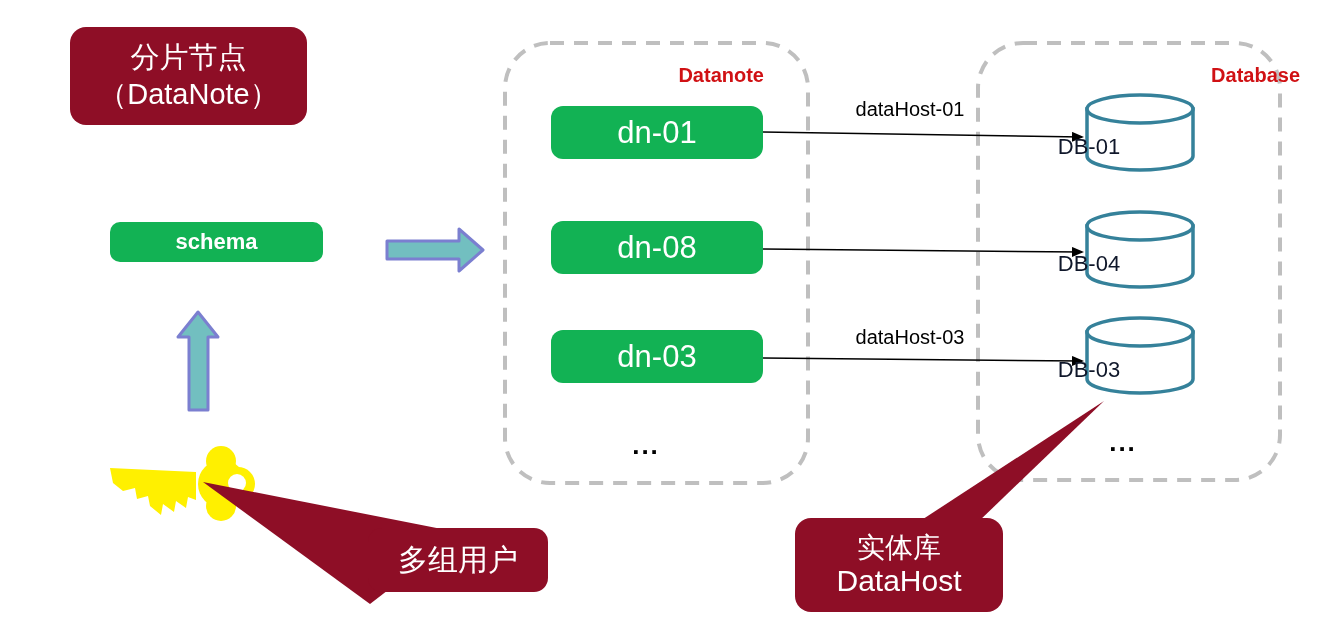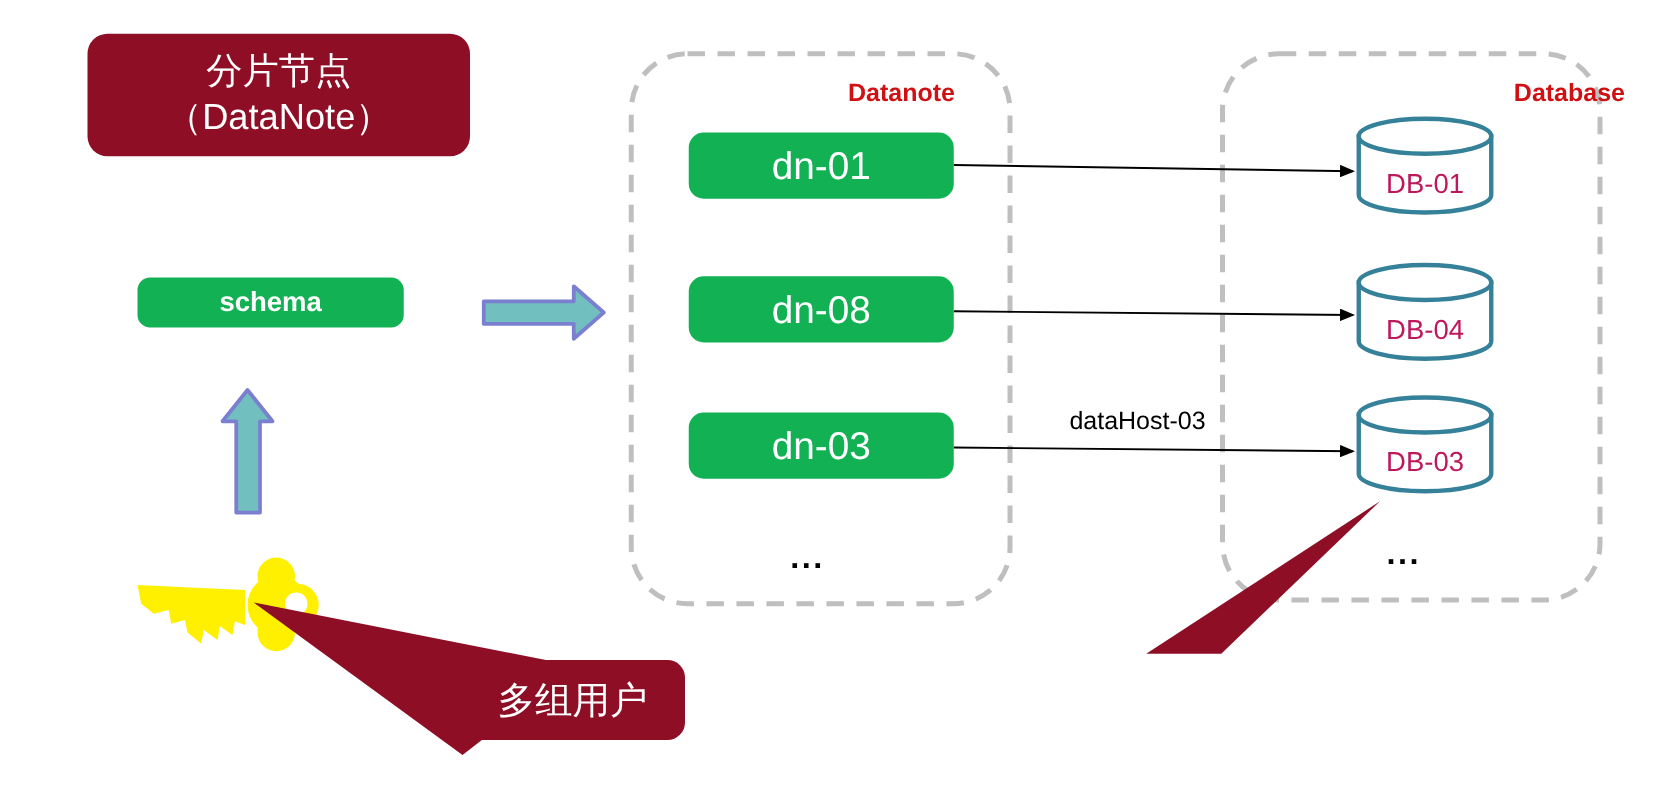--- a/index.html
+++ b/index.html
@@ -5,35 +5,35 @@
   html,body{margin:0;padding:0;background:#fff;}
   .canvas{position:relative;width:1322px;height:631px;background:#fff;
           font-family:"Liberation Sans",sans-serif;overflow:hidden;}
   svg.layer{position:absolute;left:0;top:0;width:1322px;height:631px;}
 
   .box{position:absolute;color:#fff;display:flex;align-items:center;
        justify-content:center;text-align:center;}
   .red-box{background:var(--dark_red,#8E0E26);}
   .green-box{background:var(--green,#12B254);}
 
-  .title-box{left:70px;top:27px;width:306px;height:98px;border-radius:16px;
+  .title-box{left:70px;top:27px;width:237px;height:98px;border-radius:16px;
              font-size:29px;line-height:1.28;flex-direction:column;}
   .schema-box{left:110px;top:222px;width:213px;height:40px;border-radius:10px;font-size:22px;font-weight:bold;}
   .dn{left:551px;width:212px;height:53px;border-radius:12px;font-size:31px;}
   .dn1{top:106px}.dn2{top:221px}.dn3{top:330px}
 
   .group-label{position:absolute;width:160px;text-align:right;font-size:20px;
                font-weight:bold;color:var(--label_red,#D01114);}
   .datanote-label{left:604px;top:64px;}
   .database-label{left:1140px;top:64px;}
 
   .conn-label{position:absolute;width:220px;text-align:center;font-size:20px;color:#000;}
   .cl1{left:800px;top:98px}.cl2{left:800px;top:199px}.cl3{left:800px;top:326px}
 
-  .db-label{position:absolute;left:1087px;width:106px;text-align:center;font-size:22px;color:#be185d;}
+  .db-label{position:absolute;left:1036px;width:106px;text-align:center;font-size:22px;color:#0f172a;}
   .dbl1{top:134px}.dbl2{top:251px}.dbl3{top:357px}
 
   .ellipsis{position:absolute;width:90px;text-align:center;font-size:26px;
             font-weight:bold;color:#000;letter-spacing:2px;}
   .el1{left:601px;top:430px}.el2{left:1078px;top:427px}
 
   .users-box{left:368px;top:528px;width:180px;height:64px;border-radius:14px;
              font-size:30px;font-family:"DejaVu Serif",serif;}
   .dh-box{left:795px;top:518px;width:208px;height:94px;border-radius:16px;
           flex-direction:column;line-height:1.15;}
@@ -115,27 +115,32 @@
   <div class="box green-box dn dn1">
     <span>dn-01</span>
   </div>
   <div class="box green-box dn dn2">
     <span>dn-08</span>
   </div>
   <div class="box green-box dn dn3">
     <span>dn-03</span>
   </div>
 
+  <div class="conn-label cl1">dataHost-01</div>
   <div class="conn-label cl3">dataHost-03</div>
 
   <div class="db-label dbl1">DB-01</div>
   <div class="db-label dbl2">DB-04</div>
   <div class="db-label dbl3">DB-03</div>
 
   <div class="ellipsis el1">...</div>
   <div class="ellipsis el2">...</div>
 
   <div class="box red-box users-box">
     <span>多组用户</span>
   </div>
 
+  <div class="box red-box dh-box">
+    <div class="dh-line1">实体库</div>
+    <div class="dh-line2">DataHost</div>
+  </div>
 
 </div>
 
 </body></html>

